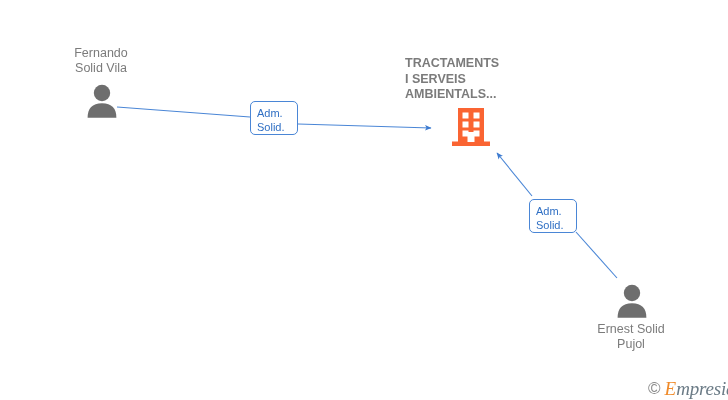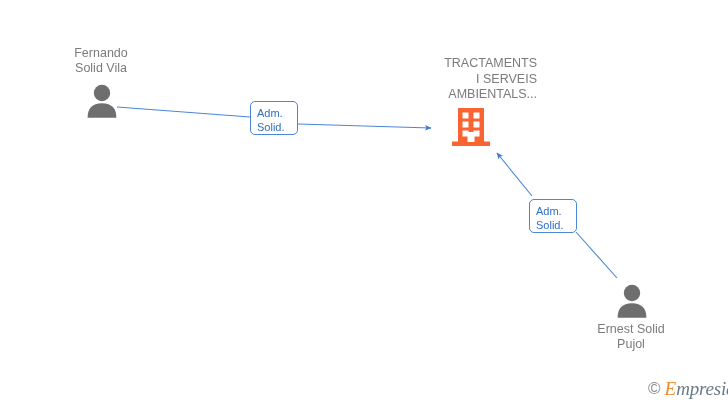--- a/index.html
+++ b/index.html
@@ -36,27 +36,27 @@
     text-align: center;
     color: #7b7b7b;
     font-size: 12.5px;
     line-height: 15px;
     font-family: "Liberation Sans", sans-serif;
     white-space: pre-line;
     letter-spacing: 0px;
   }
   .company-label {
     position: absolute;
-    text-align: right;
+    text-align: left;
     color: #7b7b7b;
     font-size: 12.5px;
     line-height: 15.5px;
     font-family: "Liberation Sans", sans-serif;
     white-space: pre-line;
-    font-weight: normal;
+    font-weight: bold;
   }
   .rel-box {
     position: absolute;
     border: 1.3px solid #4a86d6;
     border-radius: 5px;
     background: #ffffff;
     color: #2f6fc4;
     font-size: 11px;
     line-height: 14px;
     font-family: "Liberation Sans", sans-serif;

